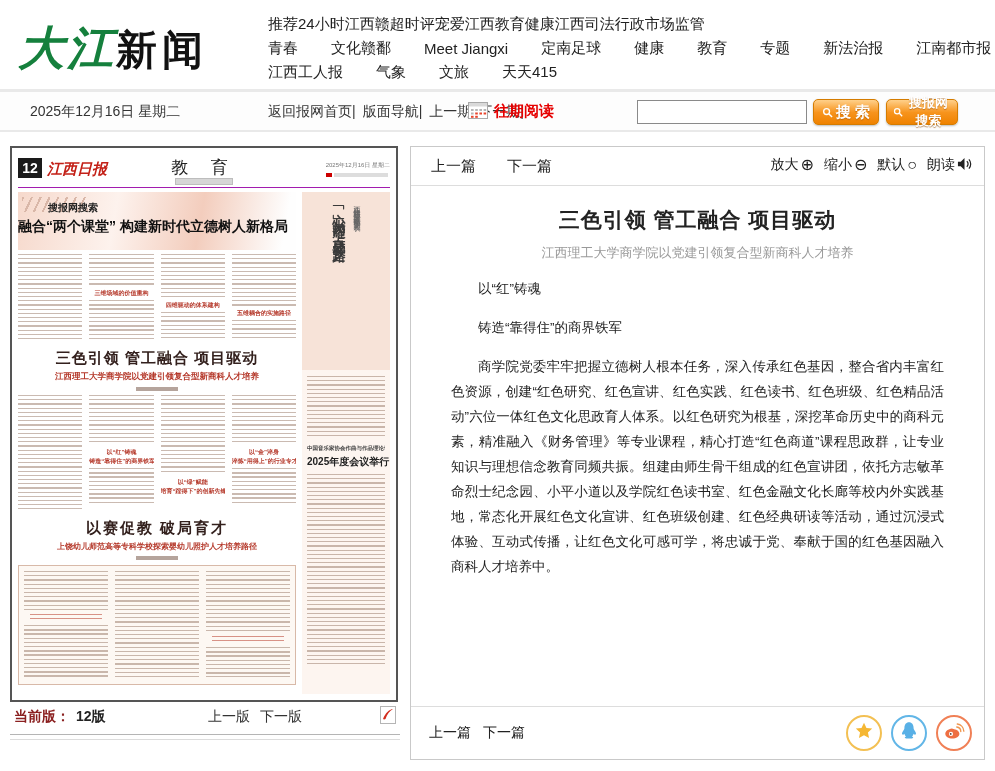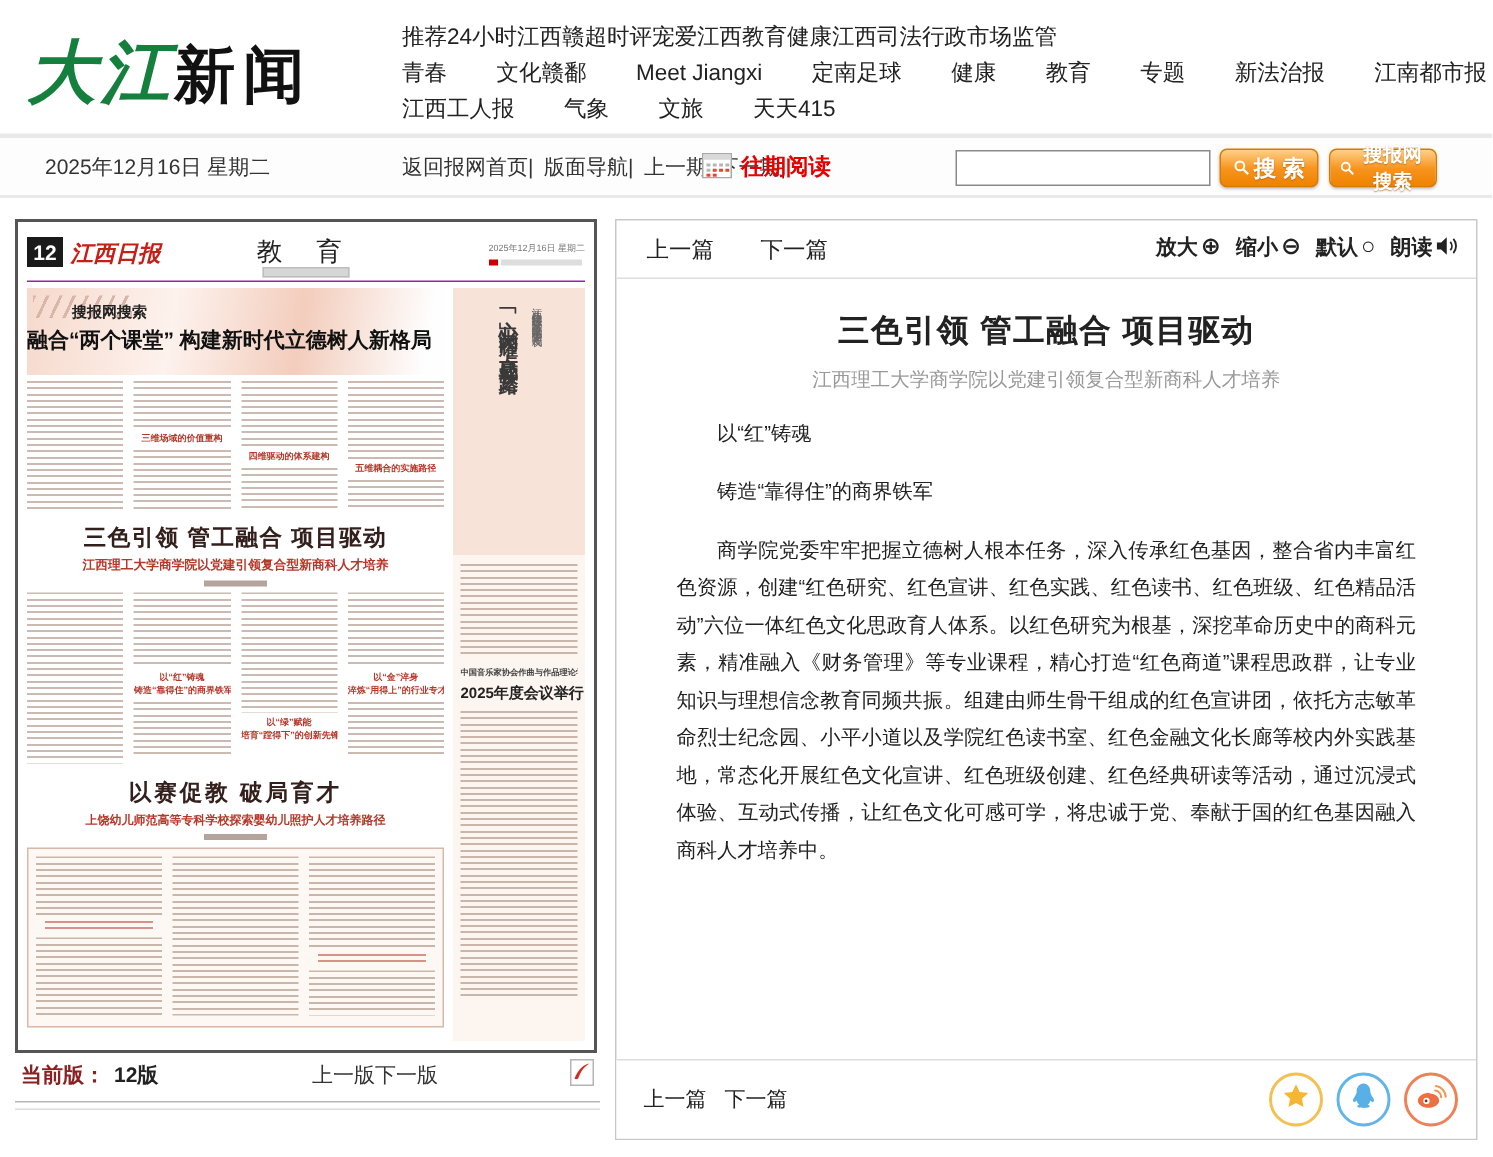--- a/index.html
+++ b/index.html
@@ -76,34 +76,34 @@
   .vmain{writing-mode:vertical-rl;font-size:13px;font-weight:bold;color:#3a3a3a;letter-spacing:3px;line-height:16px;}
   .vsub{writing-mode:vertical-rl;font-size:7px;color:#666;letter-spacing:1px;}
   .np-side-body{padding:6px 5px;}
   .np-ev-k{font-size:5.5px;color:#444;font-weight:bold;text-align:center;margin-top:7px;white-space:nowrap;overflow:hidden;}
   .np-ev-t{font-size:10px;color:#222;font-weight:bold;text-align:center;margin:3px 0 5px;white-space:nowrap;}
 
   
   .pager{position:absolute;left:10px;top:708px;width:390px;height:22px;font-size:14px;}
   .pg-cur{position:absolute;left:4px;top:0;font-weight:bold;color:#8b2020;}
   .pg-cur .pg-val{color:#222;margin-left:6px;}
-  .pg-links{position:absolute;left:198px;top:0;display:flex;}
+  .pg-links{position:absolute;left:198px;top:0;display:flex;gap:10px;}
   .pg-links a{color:#333;}
   .pdf-btn{position:absolute;right:4px;top:-2px;cursor:pointer;}
   .pager-rule{position:absolute;left:10px;top:734px;width:390px;height:4px;
               border-top:1px solid #b5b5b5;border-bottom:1px solid #dcdcdc;}
 
   
   .reader{position:absolute;left:410px;top:146px;width:575px;height:614px;border:1px solid #c9c9c9;
           box-sizing:border-box;background:#fff;}
   .r-top{position:relative;height:38px;border-bottom:1px solid #ddd;}
   .r-prev{position:absolute;left:20px;top:10px;font-size:15px;color:#222;}
   .r-next{position:absolute;left:96px;top:10px;font-size:15px;color:#222;}
   .r-tools{position:absolute;right:12px;top:9px;display:flex;align-items:center;font-size:14px;color:#222;}
-  .tool{display:flex;align-items:center;gap:2px;margin-left:10px;cursor:pointer;color:#222;font-weight:bold;}
+  .tool{display:flex;align-items:center;gap:2px;margin-left:10px;cursor:pointer;color:#222;}
   .ticon{font-size:16px;line-height:1;}
   .r-body{height:522px;overflow:hidden;padding:12px 40px 0;box-sizing:border-box;}
   .r-title{font-size:21px;font-weight:bold;color:#222;text-align:center;margin:8px 0 10px;letter-spacing:1px;}
   .r-sub{font-size:13px;color:#999;text-align:center;margin-bottom:2px;}
   .art-p{font-size:13.5px;color:#222;line-height:25px;text-align:justify;text-indent:2em;margin:14px 0;}
   .r-bottom{position:absolute;left:0;right:0;bottom:0;height:52px;border-top:1px solid #ddd;background:#fff;}
   .rb-links{position:absolute;left:18px;top:17px;display:flex;gap:12px;font-size:14px;}
   .rb-links a{color:#222;}
   .rb-social{position:absolute;right:12px;top:8px;display:flex;gap:9px;}
   .soc{width:36px;height:36px;border-radius:50%;display:flex;align-items:center;justify-content:center;

